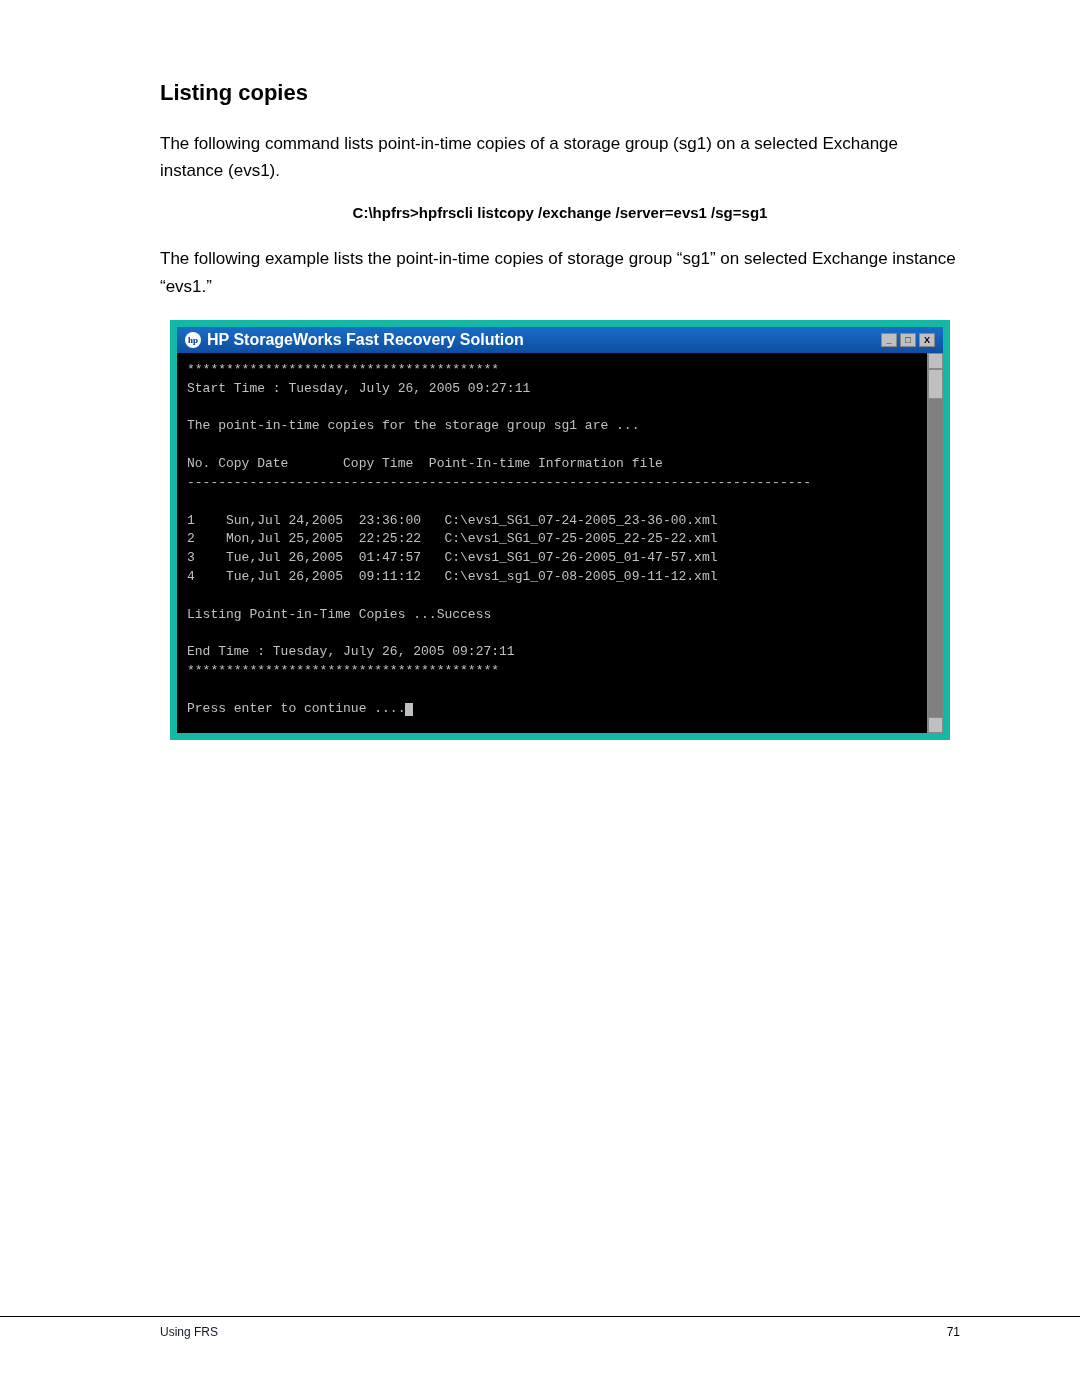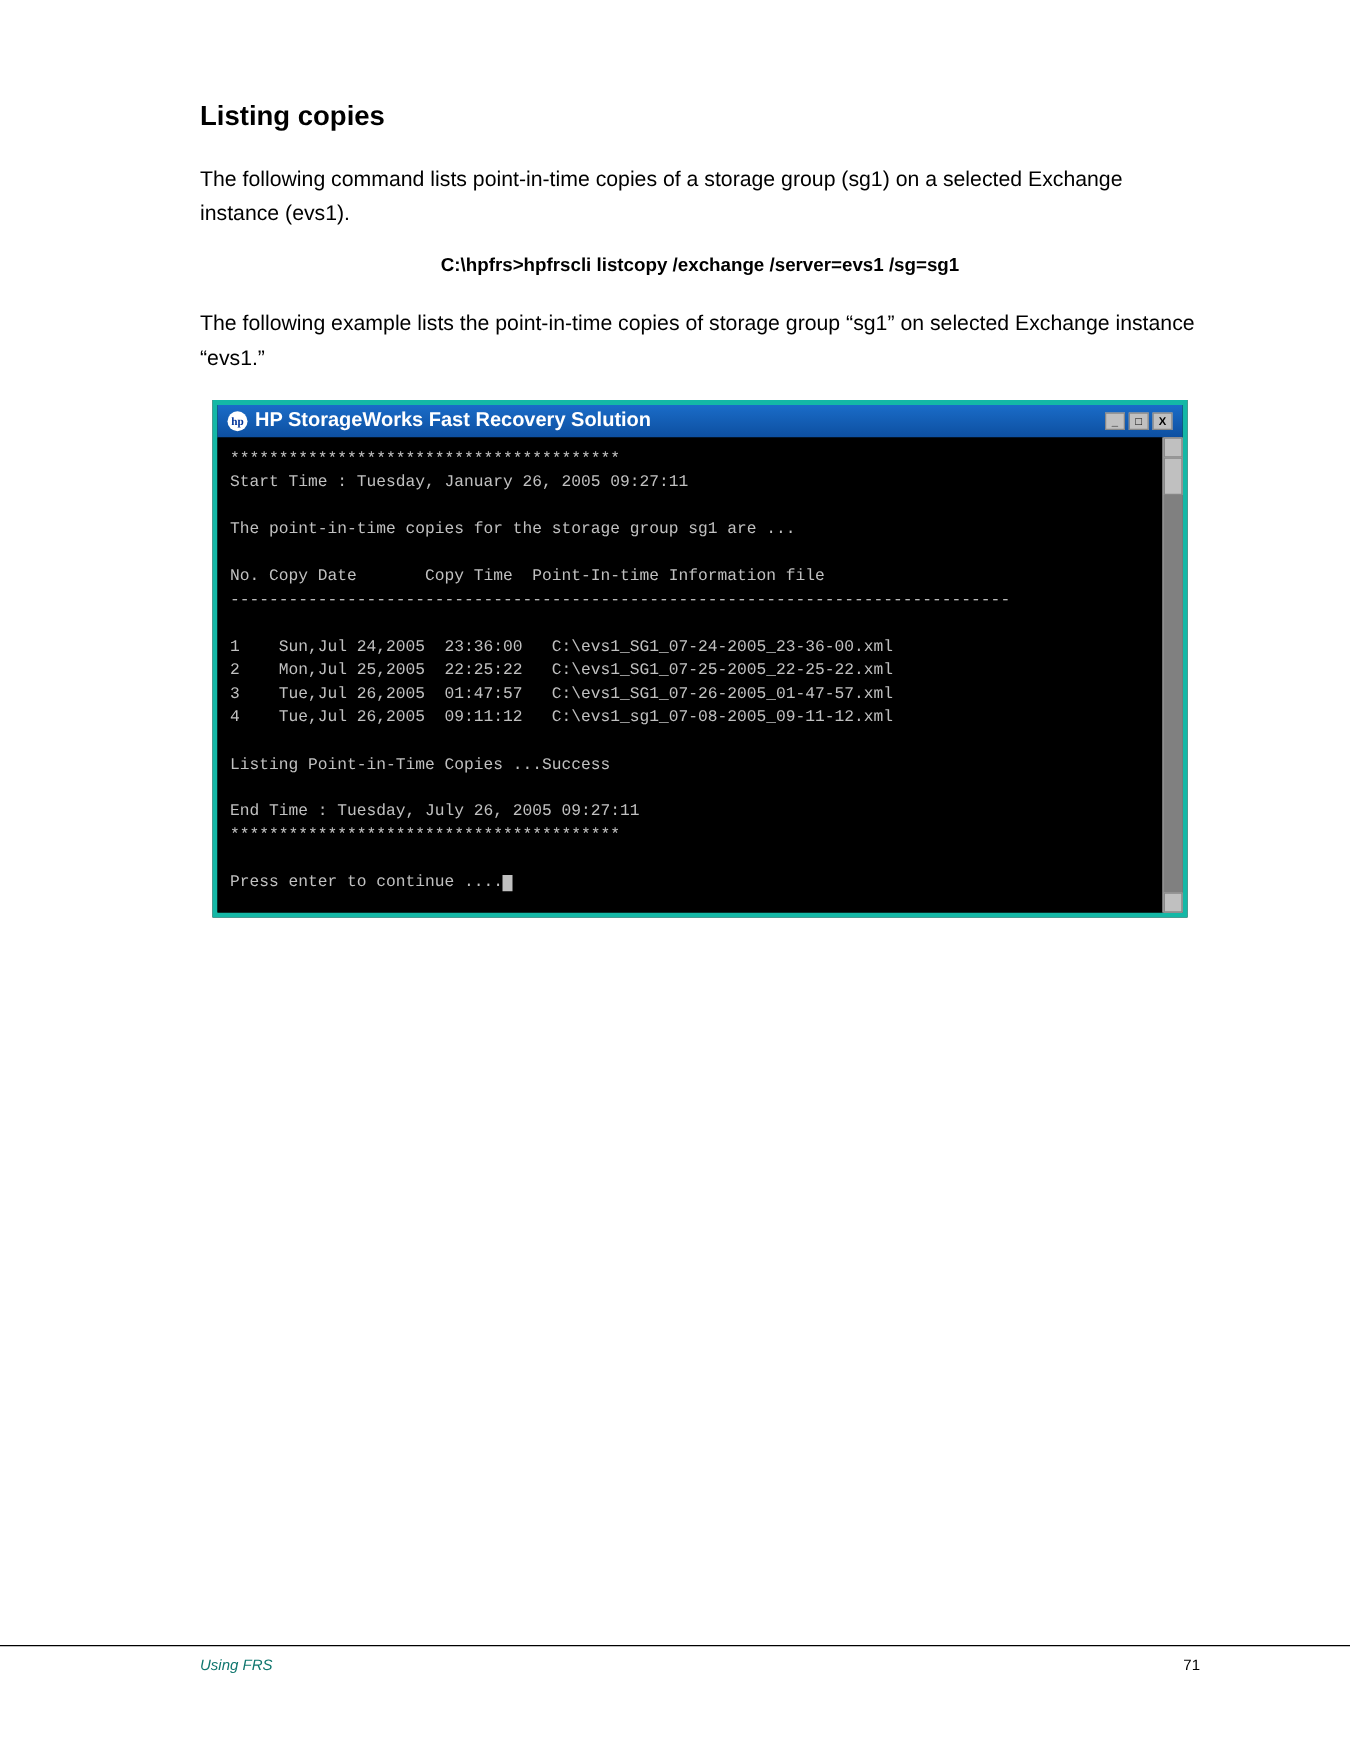--- a/index.html
+++ b/index.html
@@ -44,21 +44,21 @@
       font-size: 15px;
       font-weight: bold;
       font-family: Arial, Helvetica, sans-serif;
       text-align: center;
       margin: 20px 0 24px 0;
       color: #000;
     }
 
     
     .terminal-container {
-      border: 4px solid #14b8a6;
+      border: 7px solid #14b8a6;
       width: 780px;
       margin: 0 auto;
       background: #000;
       position: relative;
     }
 
     .terminal-titlebar {
       background: linear-gradient(to bottom, #1a6cc8, #0d4fa0);
       padding: 4px 8px;
       display: flex;
@@ -190,22 +190,21 @@
       padding: 8px 120px 8px 160px;
       border-top: 1px solid #000;
       display: flex;
       justify-content: space-between;
       align-items: center;
     }
 
     .footer-left {
       font-family: Arial, Helvetica, sans-serif;
       font-size: 12px;
-      font-style: italic;
-      color: #0f766e;
+      color: #0f172a;
     }
 
     .footer-right {
       font-family: Arial, Helvetica, sans-serif;
       font-size: 12px;
       color: #000;
     }
 
     .cursor {
       display: inline-block;
@@ -240,21 +239,21 @@
       <div class="terminal-buttons">
         <div class="tb-btn">_</div>
         <div class="tb-btn">□</div>
         <div class="tb-btn">X</div>
       </div>
     </div>
 
     <div class="terminal-body">
       <div class="terminal-content">
         <span class="t-line t-separator">****************************************</span>
-        <span class="t-line">Start Time : Tuesday, January 26, 2005 09:27:11</span>
+        <span class="t-line">Start Time : Tuesday, July 26, 2005 09:27:11</span>
         <span class="t-line">&nbsp;</span>
         <span class="t-line">The point-in-time copies for the storage group sg1 are ...</span>
         <span class="t-line">&nbsp;</span>
         <span class="t-line">No. Copy Date       Copy Time  Point-In-time Information file</span>
         <span class="t-line t-separator">--------------------------------------------------------------------------------</span>
         <span class="t-line">&nbsp;</span>
         <span class="t-line">1    Sun,Jul 24,2005  23:36:00   C:\evs1_SG1_07-24-2005_23-36-00.xml</span>
         <span class="t-line">2    Mon,Jul 25,2005  22:25:22   C:\evs1_SG1_07-25-2005_22-25-22.xml</span>
         <span class="t-line">3    Tue,Jul 26,2005  01:47:57   C:\evs1_SG1_07-26-2005_01-47-57.xml</span>
         <span class="t-line">4    Tue,Jul 26,2005  09:11:12   C:\evs1_sg1_07-08-2005_09-11-12.xml</span>

